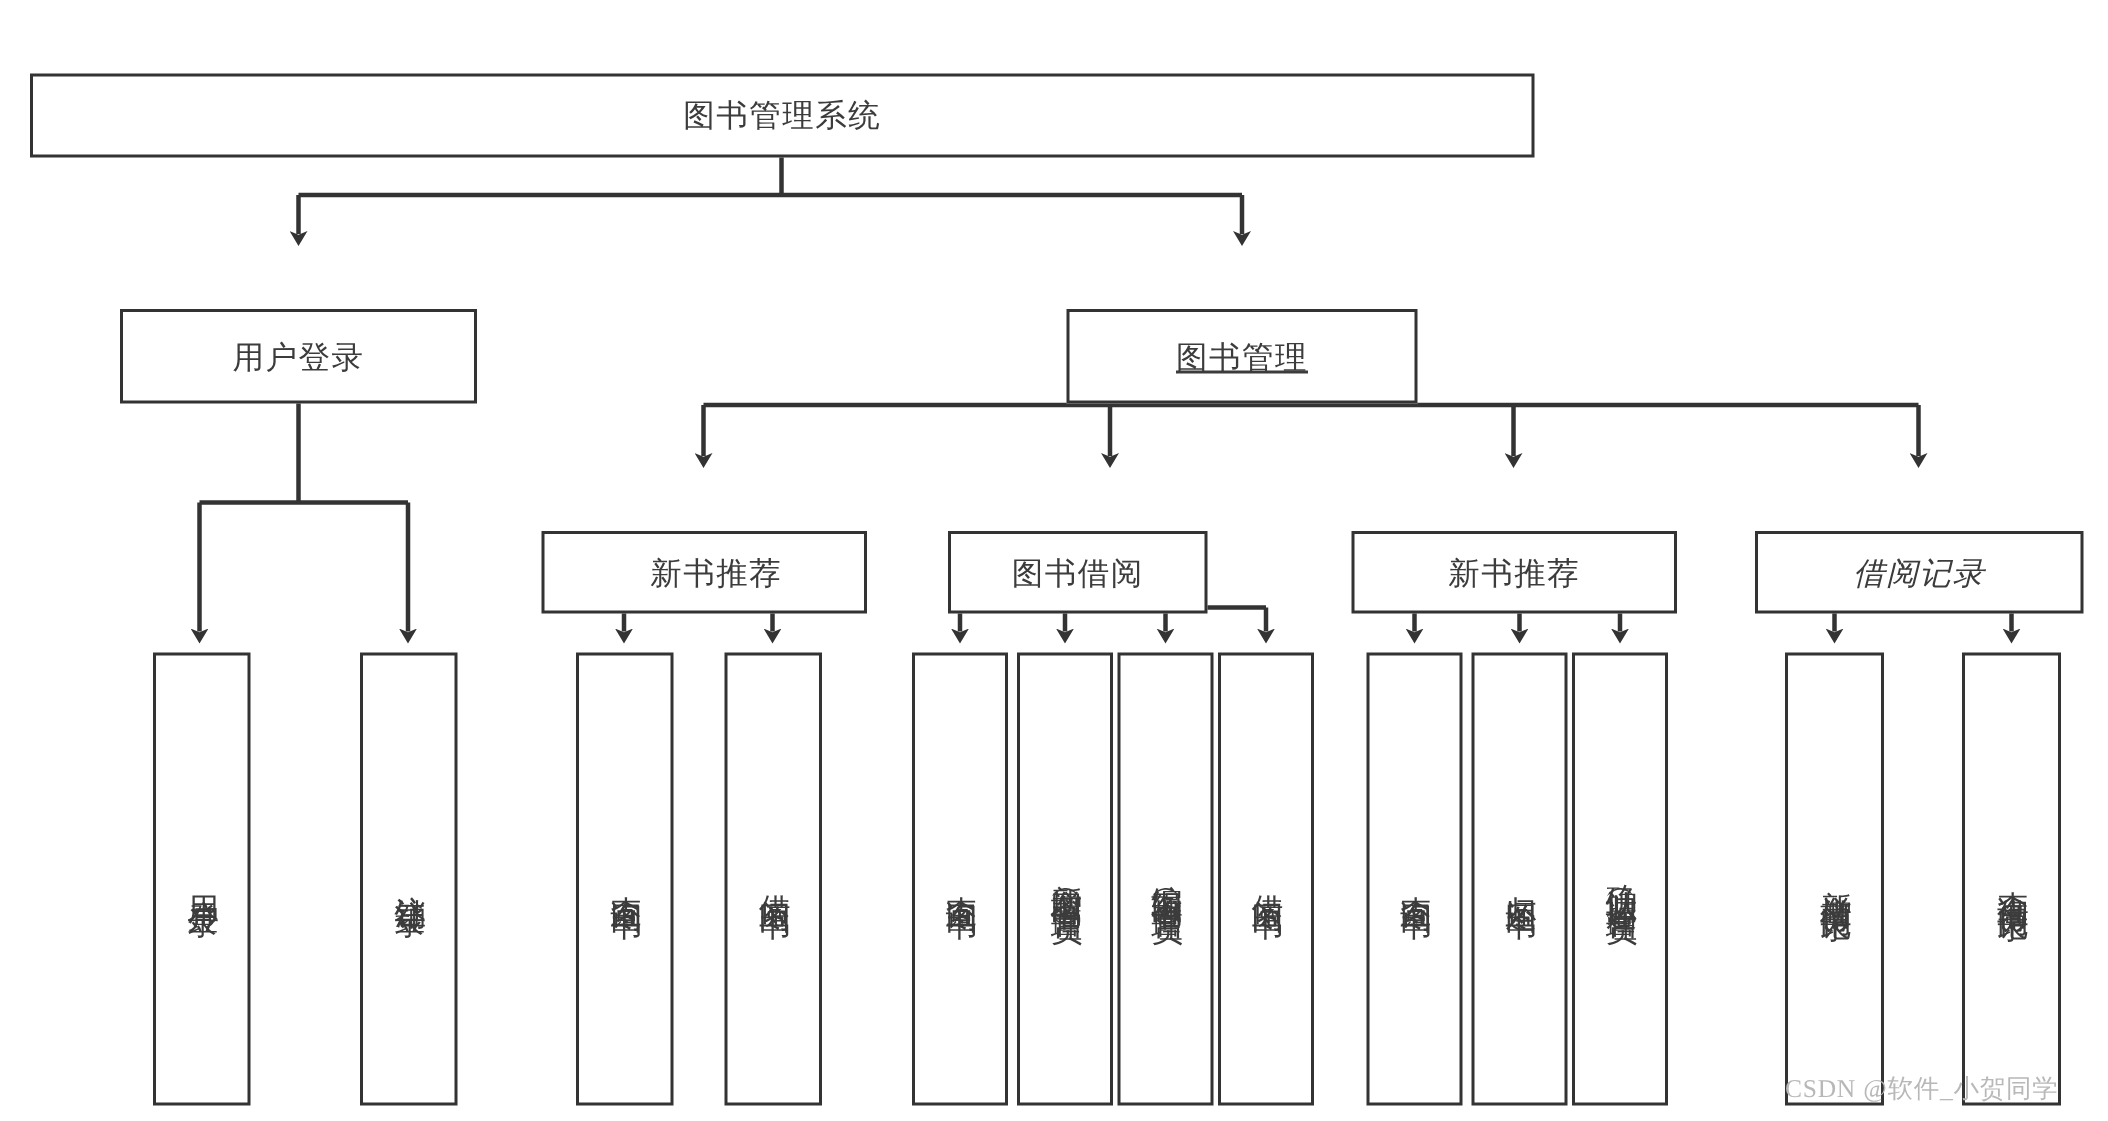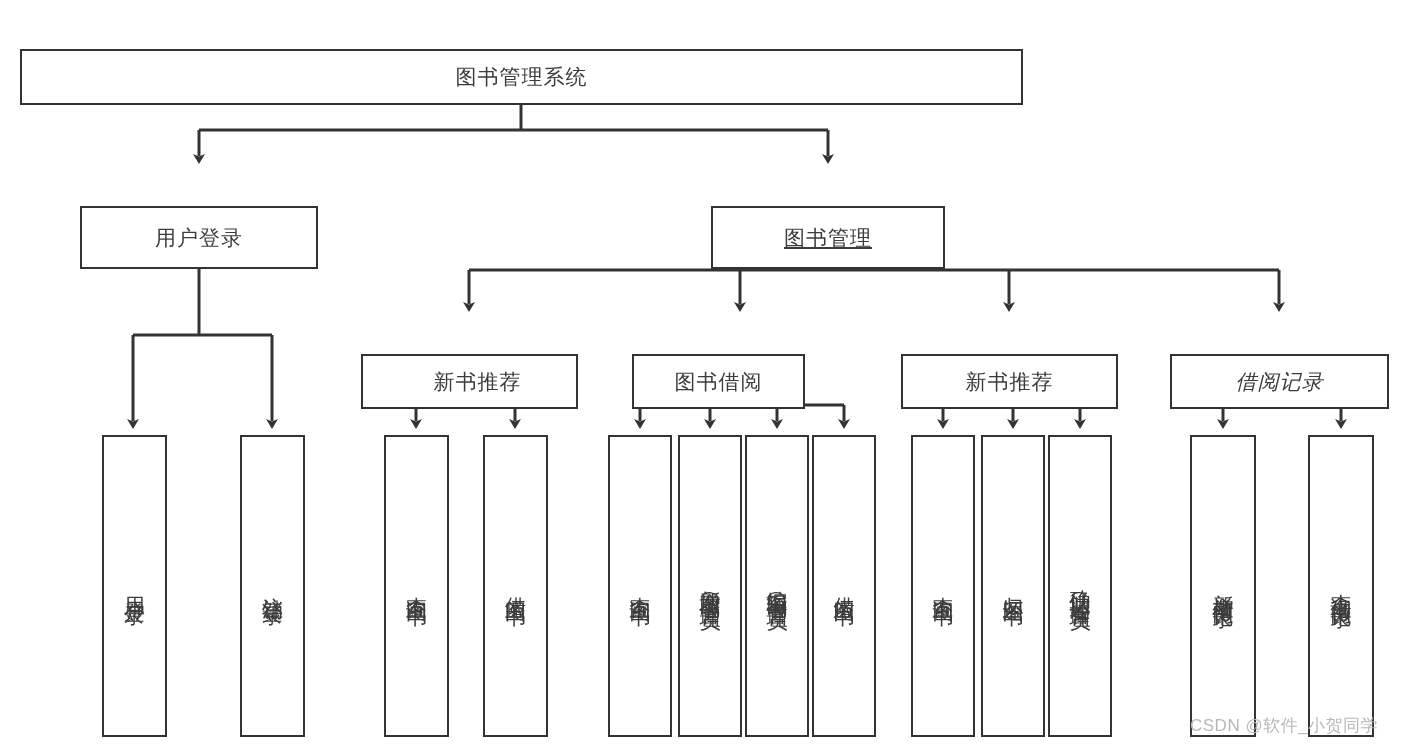--- a/index.html
+++ b/index.html
@@ -171,14 +171,14 @@
   <div class="node node-v" id="lf-10" style="left: 1048px; top: 435px; width: 64px; height: 302px;">
     <span>确认归还（管理员）</span>
   </div>
   <div class="node node-v" id="lf-11" style="left: 1190px; top: 435px; width: 66px; height: 302px;">
     <span>新增借阅记录</span>
   </div>
   <div class="node node-v" id="lf-12" style="left: 1308px; top: 435px; width: 66px; height: 302px;">
     <span>查询借阅记录</span>
   </div>
 
-  <div class="watermark" id="wm" style="left: 1190px; top: 714px;">CSDN @软件_小贺同学</div>
+  <div class="watermark" id="wm" style="left: 1190px; top: 714px; font-family: Liberation Serif, serif;">CSDN @软件_小贺同学</div>
 </div>
 
 </body></html>

